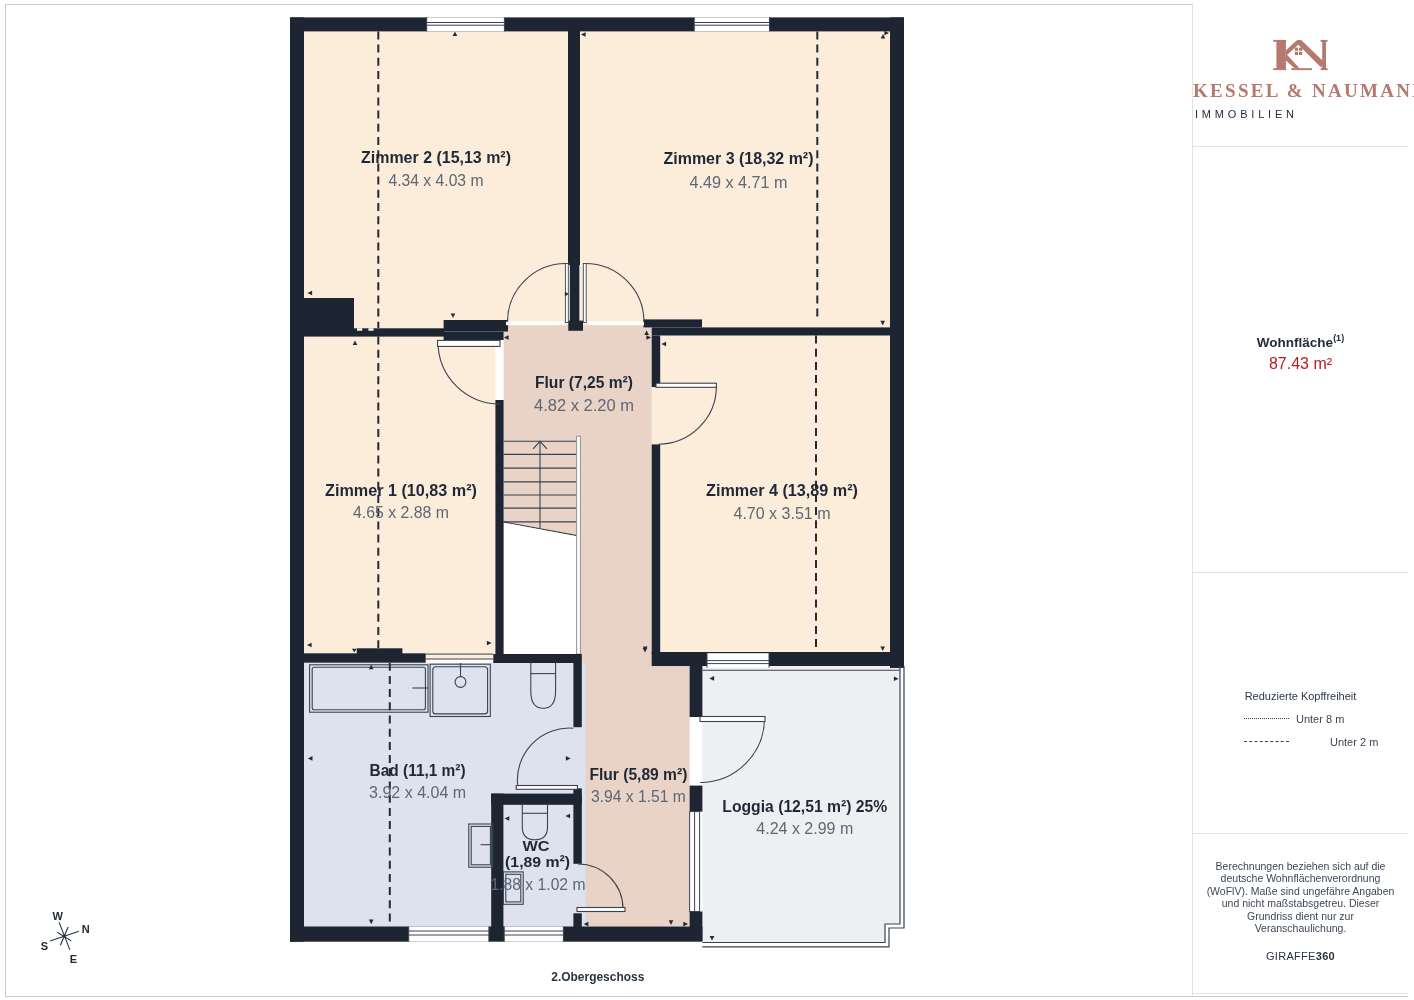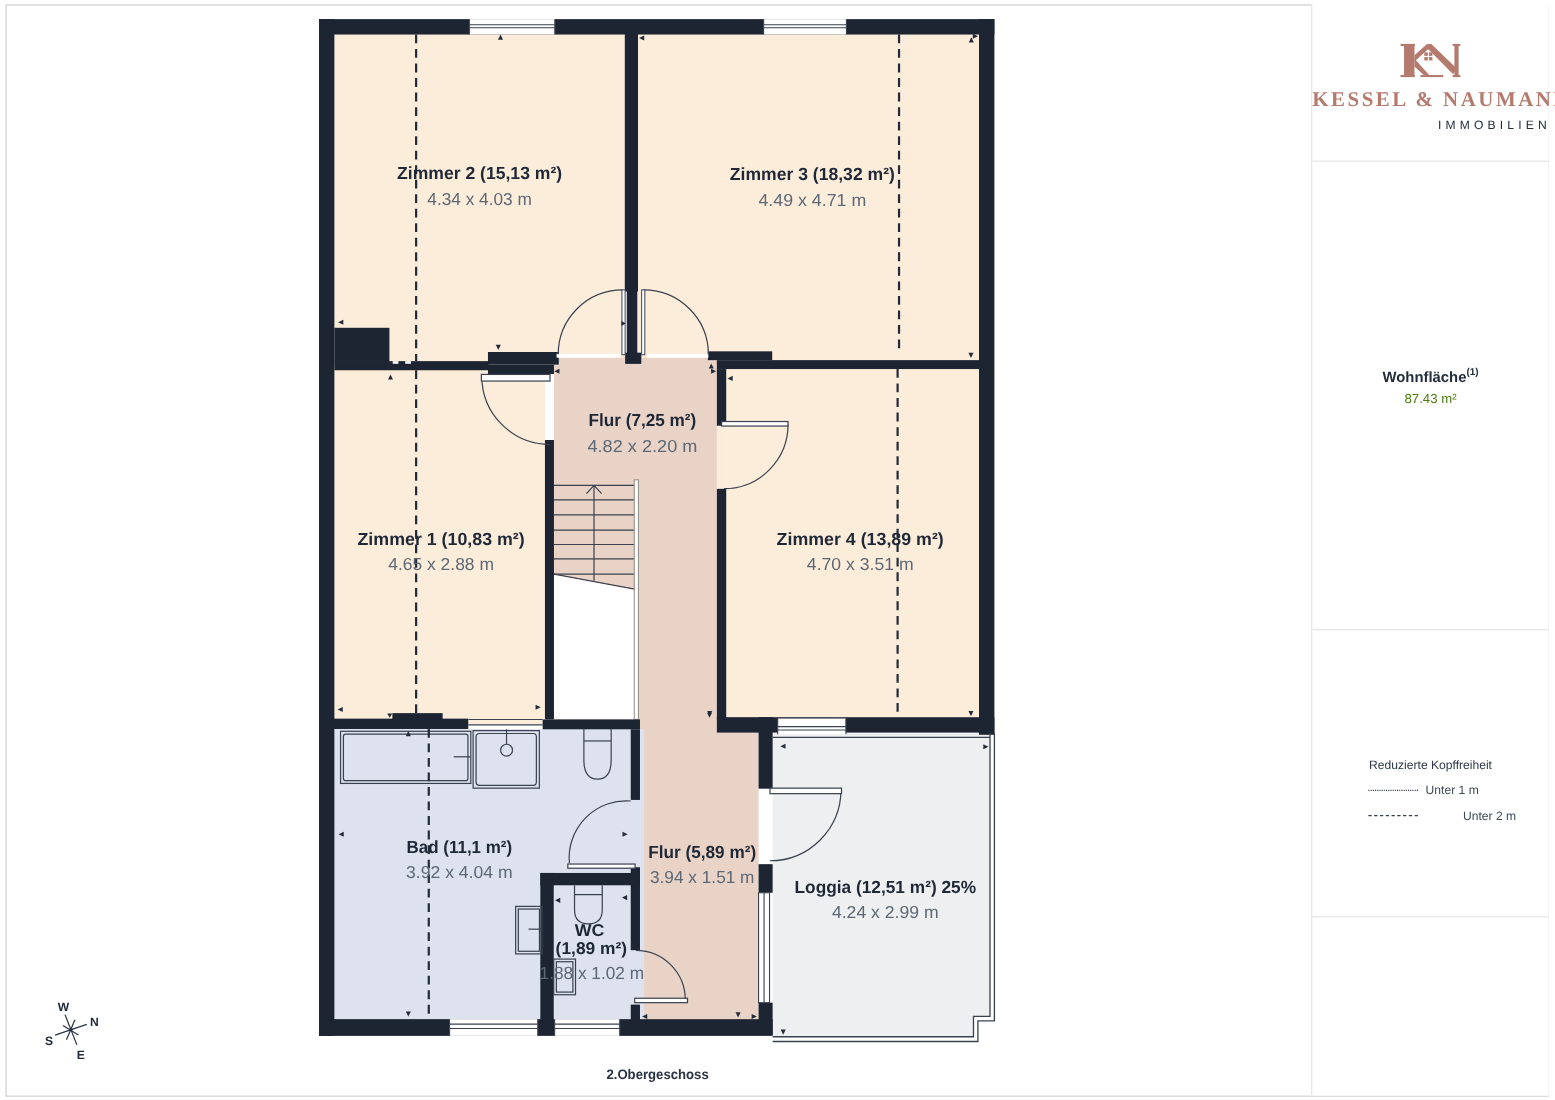--- a/index.html
+++ b/index.html
@@ -422,33 +422,38 @@
 <rect x="129.2" y="37.8" width="3.8" height="28.4"></rect>
 <rect x="127.6" y="36.9" width="7" height="1.9"></rect>
 <rect x="127.6" y="65.2" width="7" height="1.9"></rect>
 <rect x="101.8" y="44.6" width="3.2" height="3.2"></rect>
 <rect x="106" y="44.6" width="3.2" height="3.2"></rect>
 <rect x="101.8" y="48.8" width="3.2" height="3.2"></rect>
 <rect x="106" y="48.8" width="3.2" height="3.2"></rect>
 </g>
 </svg>
 <div style="position:absolute;left:0;top:77px;width:215px;text-align:center;white-space:nowrap;font-family:'Liberation Serif',serif;font-weight:bold;font-size:19px;letter-spacing:2.3px;color:#b57a6e;">KESSEL &amp; NAUMANN</div>
-<div style="position:absolute;left:2px;top:104.5px;width:215px;text-align:right;white-space:nowrap;font-size:11px;letter-spacing:3.8px;color:#232d3b;">IMMOBILIEN</div>
+<div style="position:absolute;left:2px;top:104.5px;width:215px;text-align:left;white-space:nowrap;font-size:11px;letter-spacing:3.8px;color:#232d3b;">IMMOBILIEN</div>
 </div>
 
 <div class="sec" style="top:142.5px;height:426px;border-bottom:1px solid #e2e3e5;">
 <div style="position:absolute;top:187.5px;width:215px;text-align:center;font-weight:bold;font-size:13.5px;color:#232d3b;">Wohnfläche<span style="font-size:9px;vertical-align:6px;">(1)</span></div>
-<div style="position:absolute;top:209.5px;width:215px;text-align:center;font-size:12px;color:#4d7c0f;">87.43 m²</div>
+<div style="position:absolute;top:209.5px;width:215px;text-align:center;font-size:16px;color:#b91c1c;">87.43 m²</div>
 </div>
 
 
 <div class="sec" style="top:667px;height:162.5px;border-bottom:1px solid #e2e3e5;">
 <div style="position:absolute;top:20px;width:215px;text-align:center;font-size:11px;color:#2e3847;">Reduzierte Kopffreiheit</div>
 
 <div style="position:absolute;top:48.2px;left:50.5px;width:45px;border-top:1.6px dotted #39414f;"></div>
-        <div style="position:absolute;top:43px;left:103px;font-size:11px;color:#3e4756;">Unter 1 m</div>
+        <div style="position:absolute;top:43px;left:103px;font-size:11px;color:#3e4756;">Unter 8 m</div>
 
 <div style="position:absolute;top:70.7px;left:50.5px;width:45px;border-top:1.6px dashed #39414f;"></div>
         <div style="position:absolute;top:65.5px;left:103px;font-size:11px;color:#3e4756;padding-left:34px;">Unter 2 m</div>
 </div>
 
+<div class="sec smalltxt" style="top:829.5px;height:160px;border-bottom:1px solid #e2e3e5;">
+<div style="position:absolute;top:27px;width:215px;text-align:center;">Berechnungen beziehen sich auf die<br>deutsche Wohnflächenverordnung<br>(WoFlV). Maße sind ungefähre Angaben<br>und nicht maßstabsgetreu. Dieser<br>Grundriss dient nur zur<br>Veranschaulichung.</div>
+
+<div style="position:absolute;top:117px;width:215px;text-align:center;font-size:11px;color:#2a3342;letter-spacing:0.3px;">GIRAFFE<b>360</b></div>
+</div>
 </div>
 </div>
 
 </body></html>

